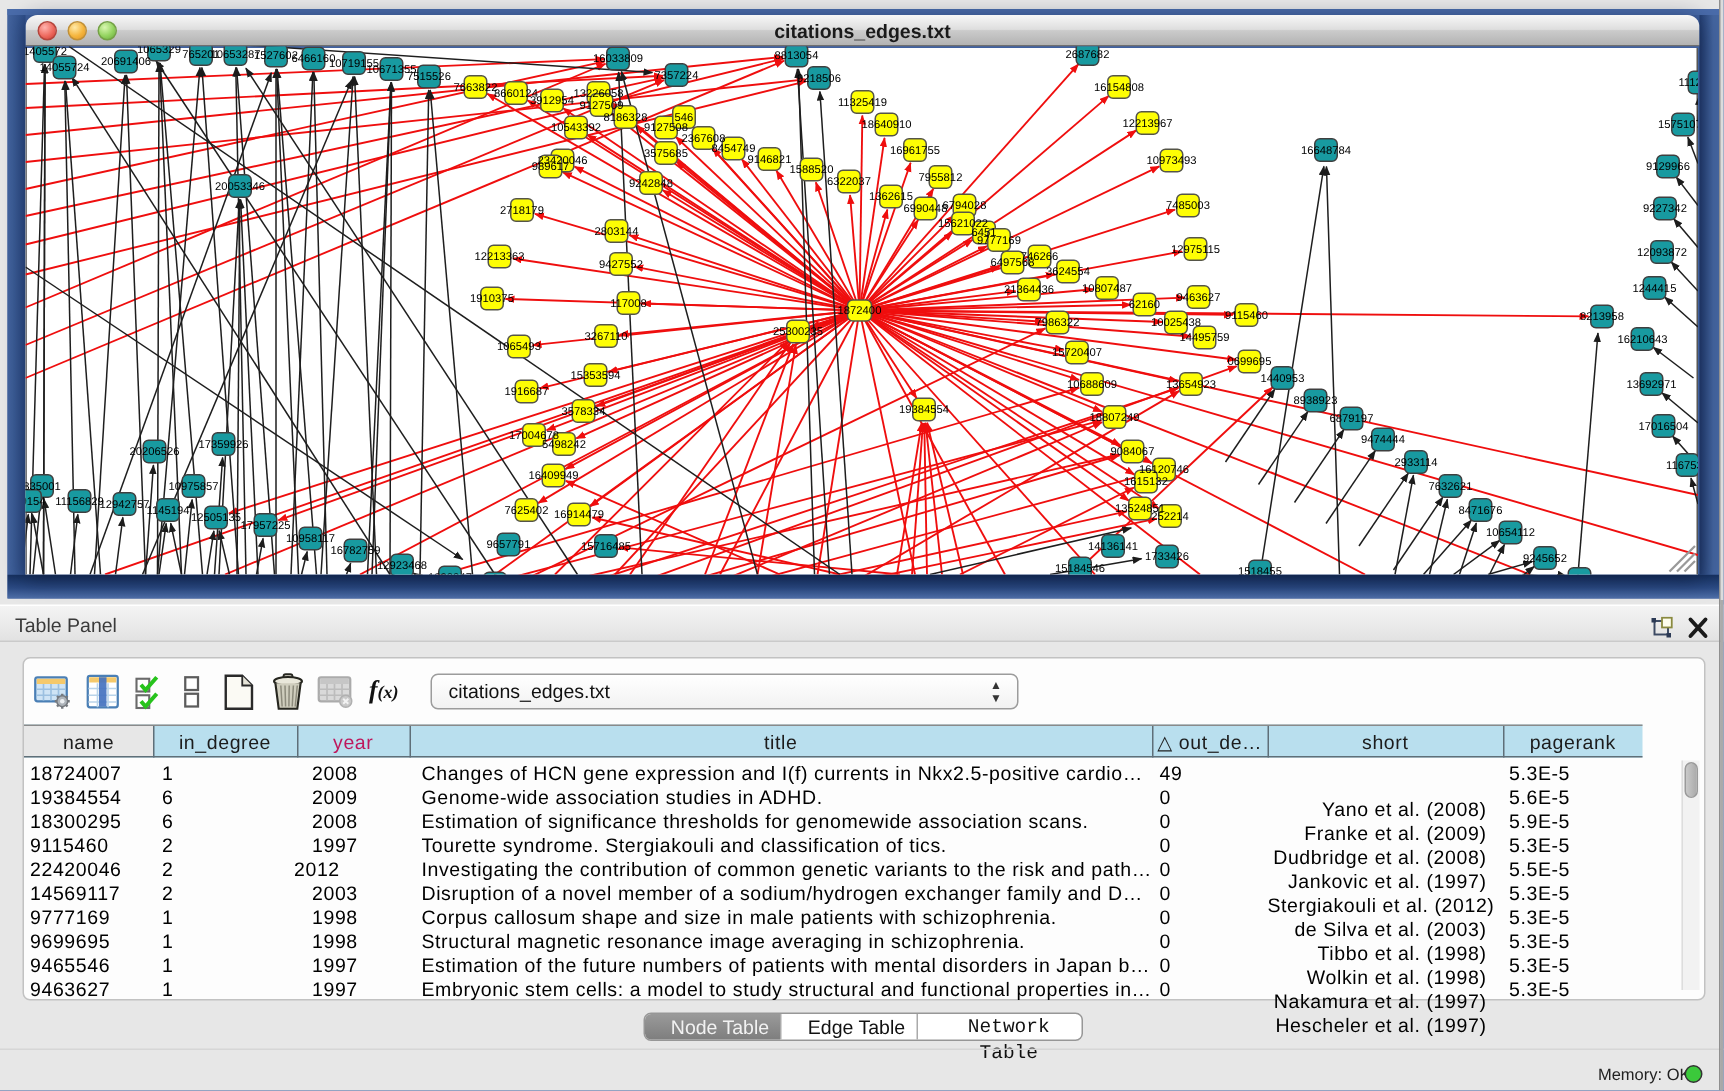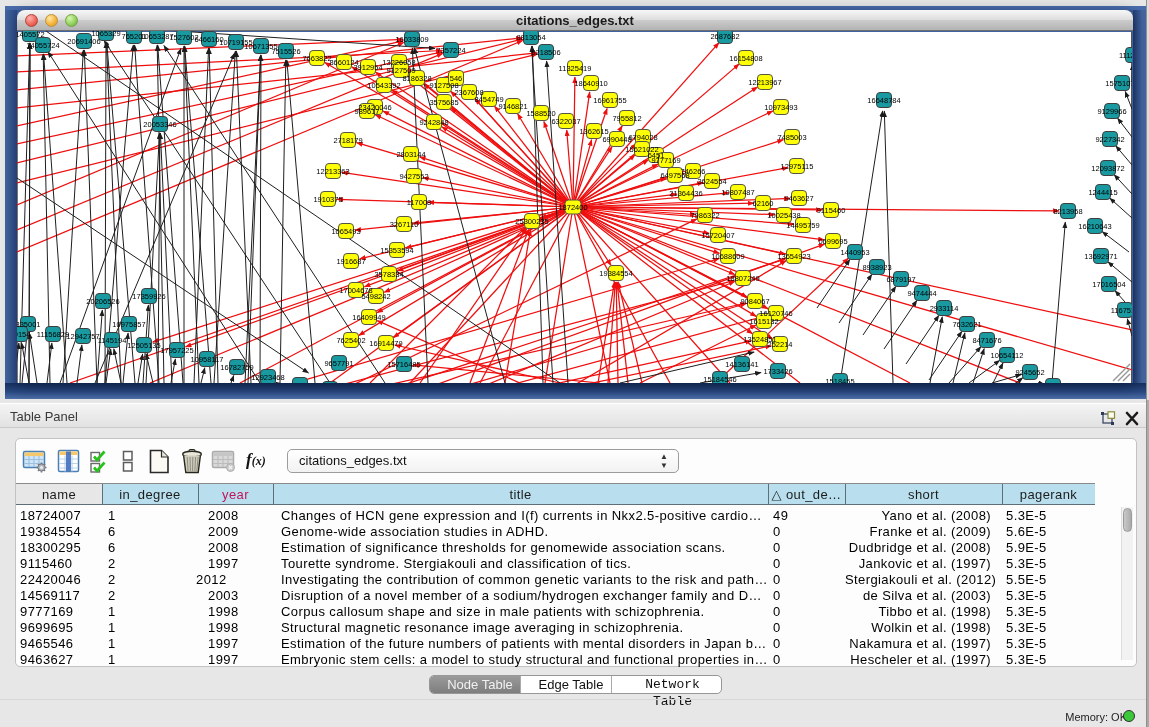--- a/index.html
+++ b/index.html
@@ -16,21 +16,21 @@
 #tpanel-hdr { position:absolute; left:0; top:403px; width:1149px; height:25px; background:linear-gradient(180deg,#f4f4f4,#e2e2e2); border-top:1px solid #fff; border-bottom:1px solid #cacaca; }
 #tpanel-hdr .t { position:absolute; left:10px; top:5px; font-size:13px; color:#3a3a3a; }
 #cpanel { position:absolute; left:15px; top:438px; width:1122px; height:229px; background:#fdfdfd; border:1px solid #c2c2c2; border-radius:5px; }
 #combo { position:absolute; left:287px; top:449px; width:392px; height:24px; background:linear-gradient(180deg,#ffffff,#f2f2f2); border:1px solid #9c9c9c; border-radius:5px; font-size:13px; color:#111; line-height:22px; padding-left:11px; }
 #combo .arrows { position:absolute; right:10px; top:2px; font-size:8px; color:#333; line-height:9px; text-align:center; }
 .hdrrow { position:absolute; top:483px; height:22px; background:#b9dfee; border-top:1px solid #8a8a8a; border-bottom:1px solid #5f6f78; }
 .hsep { position:absolute; top:484px; width:1px; height:21px; background:#5f6f78; }
 .hc { position:absolute; height:20px; }
 .row { position:absolute; left:16px; width:1105px; height:16px; font-size:13px; color:#000; letter-spacing:0.4px; }
 .row span { position:absolute; top:1px; white-space:nowrap; }
-.row span.ctr { text-align:right; }
+.row span.ctr { text-align:right;margin-top:24px; }
 #sbar { position:absolute; left:1121px; top:507px; width:12px; height:153px; background:#f2f2f2; border-left:1px solid #ddd; }
 #sthumb { position:absolute; left:1122.5px; top:508px; width:9px; height:24px; background:linear-gradient(90deg,#c9c9c9,#ababab); border-radius:5px; border:1px solid #9a9a9a; }
 #tabs { position:absolute; left:429px; top:675px; width:293px; height:19px; border:1px solid #979797; border-radius:5px; background:#fff; font-size:13px; }
 .seg { position:absolute; top:0; height:17px; line-height:17px; text-align:center; color:#111;padding-left:10px; }
 #seg1 { left:0; width:90px; background:linear-gradient(180deg,#9a9a9a,#7e7e7e); color:#f2f2f2; border-radius:4px 0 0 4px; }
 #seg2 { left:90px; width:91px; border-left:1px solid #aaa; }
 #seg3 { left:181px; width:112px; border-left:1px solid #aaa;font-family:Liberation Mono, monospace; }
 #status { position:absolute; left:0; top:699px; width:1149px; height:28px; border-top:1px solid #d6d6d6; }
 #mem { position:absolute; right:22px; top:11px; font-size:11px; color:#222; }
 #memdot { position:absolute; right:14px; top:10px; width:12px; height:12px; border-radius:50%; background:#3bc93b; border:1px solid #333; }

